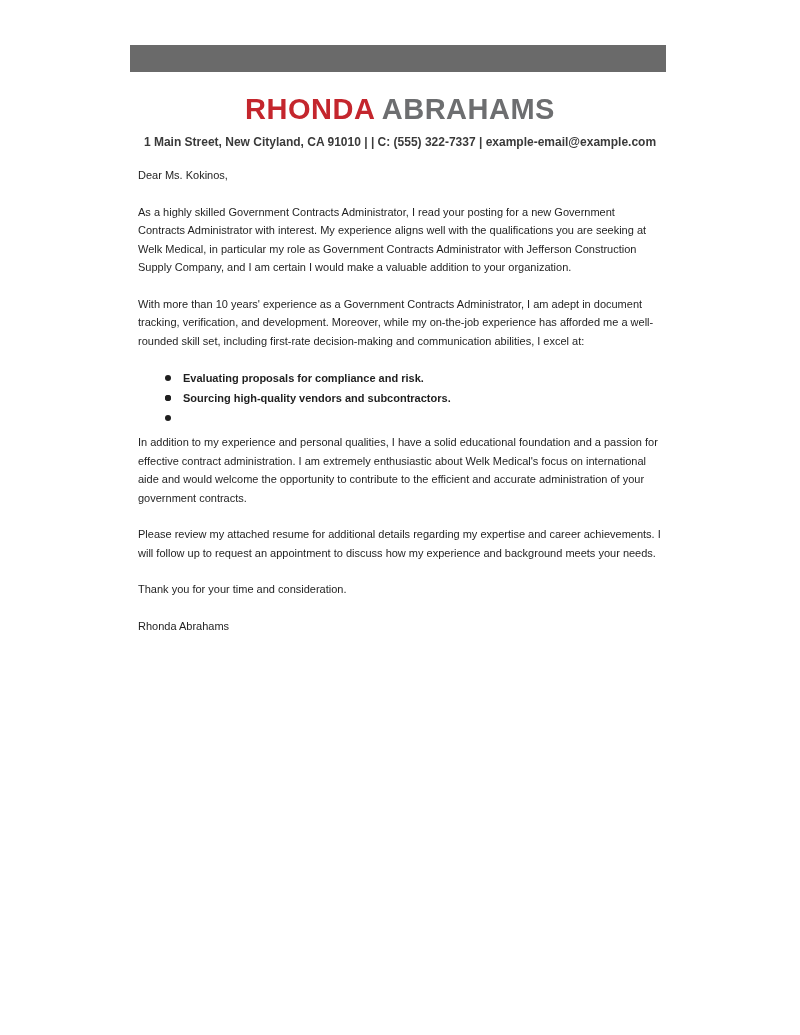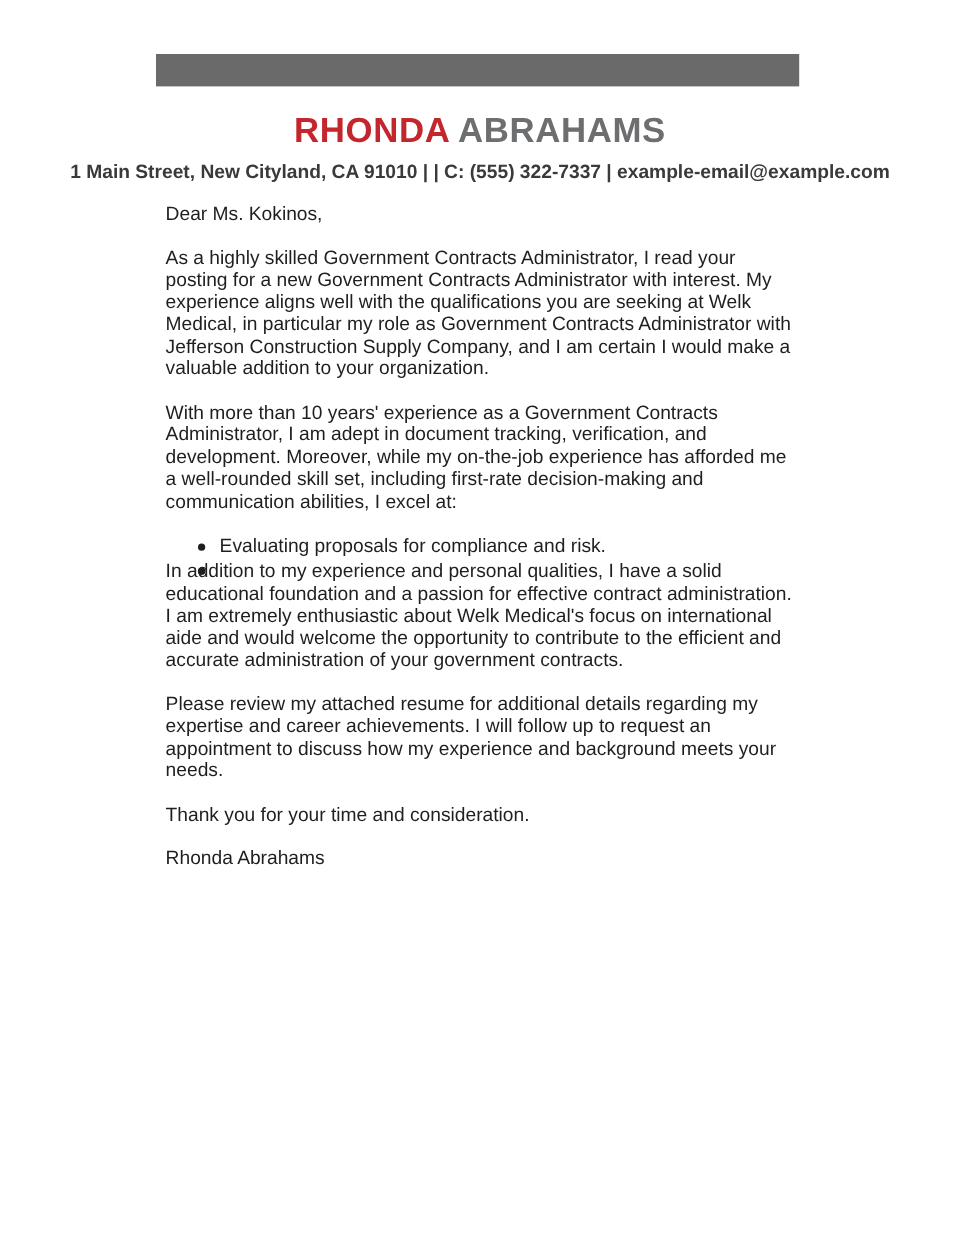--- a/index.html
+++ b/index.html
@@ -28,37 +28,38 @@
     font-size: 29px;
     font-weight: 700;
     letter-spacing: 0.5px;
     line-height: 1.15;
   }
   .name-first { color: #c4262d; }
   .name-last  { color: #6d6e70; }
   .contact-line {
     margin-top: 9px;
     text-align: center;
-    font-size: 16px;
+    font-size: 12px;
     font-weight: 700;
     color: #3a3a3a;
   }
   .letter-body {
     padding: 0 80px;
     margin-top: 17px;
-    font-size: 16px;
+    font-size: 11px;
     line-height: 18.5px;
   }
   .letter-body p {
     margin: 0 0 18px;
   }
   .skills-list {
-    margin: 12px 0 2px;
+    margin: 12px 0 25px;
     padding: 0 0 0 27px;
     list-style: none;
+    font-weight: bold;
   }
   .skills-list li {
     position: relative;
     padding-left: 18px;
     line-height: 20px;
   }
   .skills-list li .bullet-dot {
     position: absolute;
     left: 0;
     top: 7px;
@@ -99,20 +100,24 @@
     <ul class="skills-list">
       <li>
         <span class="bullet-dot"></span>
         <span>Evaluating proposals for compliance and risk.</span>
       </li>
       <li>
         <span class="bullet-dot"></span>
       </li>
       <li>
         <span class="bullet-dot"></span>
+        <span>Sourcing high-quality vendors and subcontractors.</span>
+      </li>
+      <li>
+        <span class="bullet-dot"></span>
       </li>
     </ul>
 
     <p>In addition to my experience and personal qualities, I have a solid educational foundation and a passion for effective contract administration. I am extremely enthusiastic about Welk Medical's focus on international aide and would welcome the opportunity to contribute to the efficient and accurate administration of your government contracts.</p>
 
     <p>Please review my attached resume for additional details regarding my expertise and career achievements. I will follow up to request an appointment to discuss how my experience and background meets your needs.</p>
 
     <p>Thank you for your time and consideration.</p>
 
 

